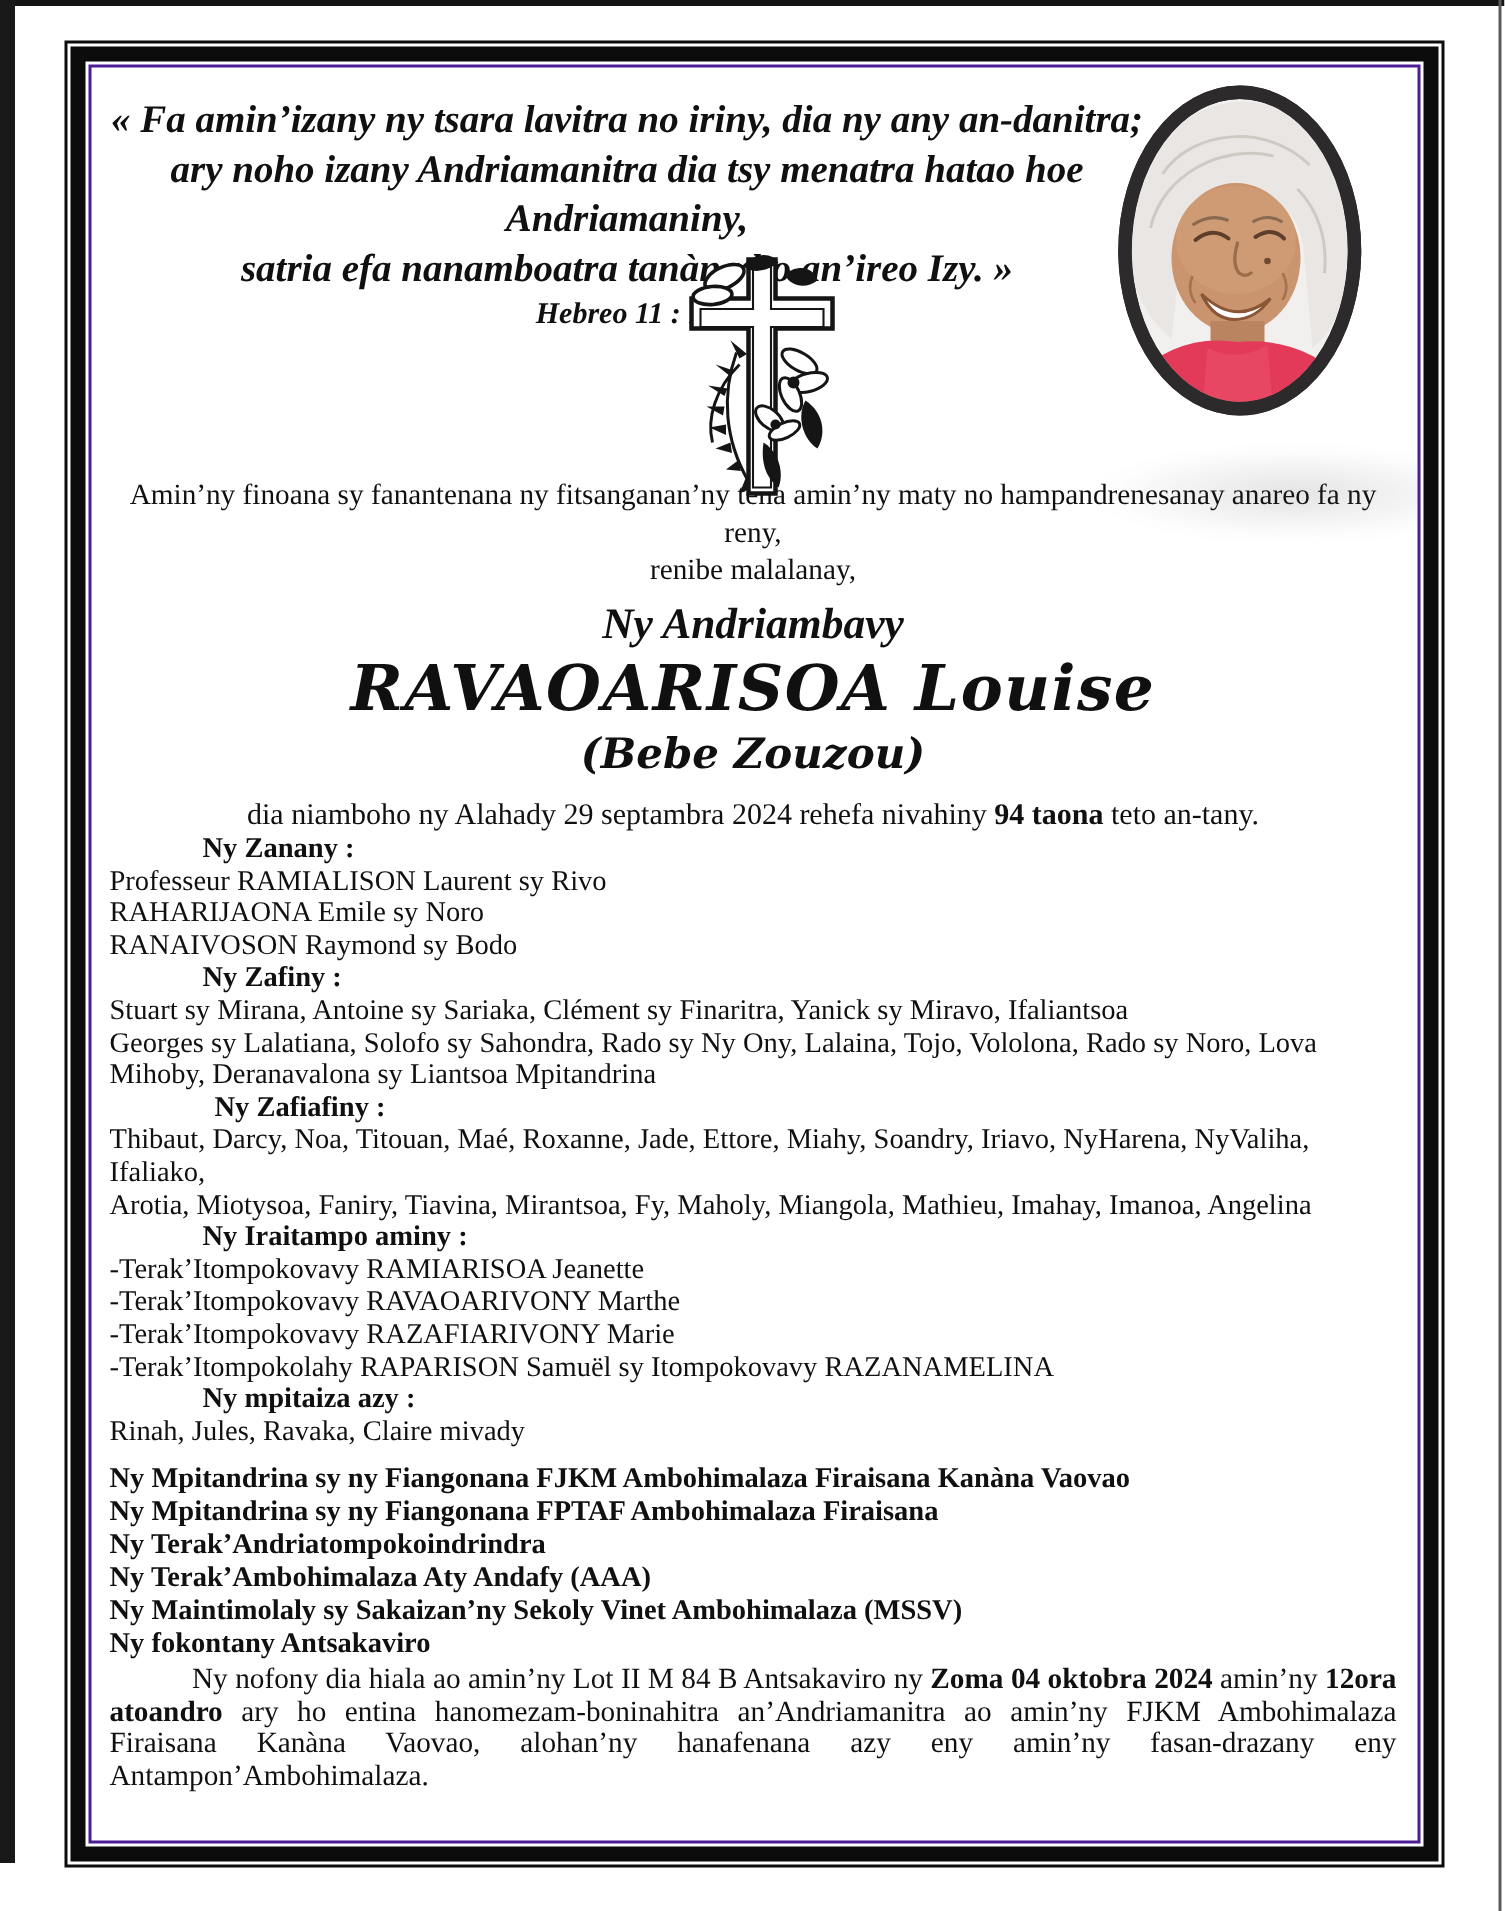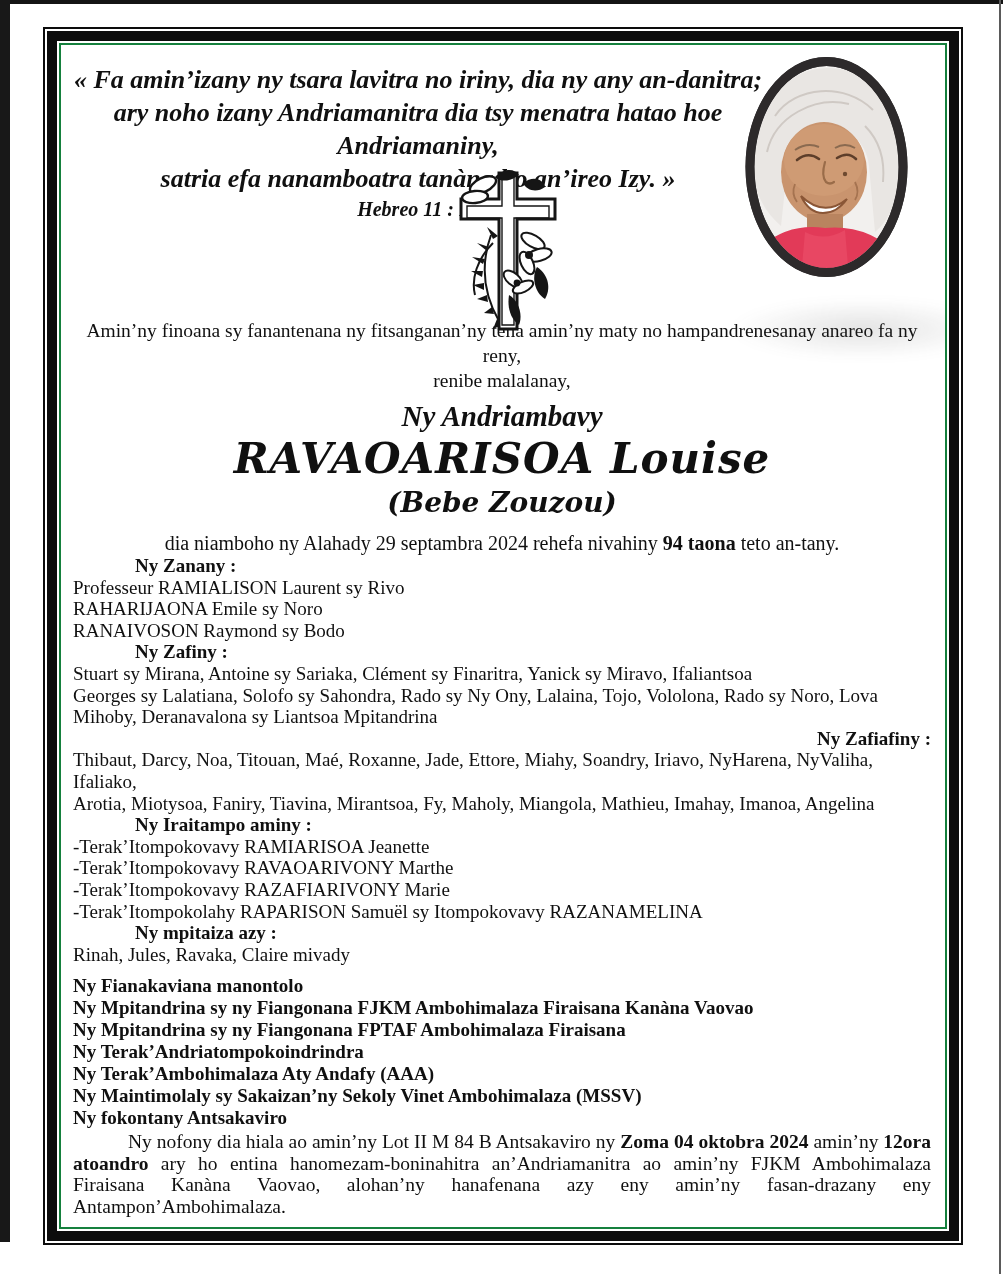--- a/index.html
+++ b/index.html
@@ -9,21 +9,21 @@
   }
   
   .top-edge{position:absolute;top:0;left:0;width:1003px;height:4px;background:#141414;}
   .left-edge{position:absolute;top:0;left:0;width:10px;height:1242px;background:#181818;}
   .right-edge{position:absolute;top:0;left:999px;width:2px;height:1274px;background:#5a5a5a;}
 
   
   .frame{position:absolute;left:43px;top:27px;width:920px;height:1218px;
          border:2px solid #0c0c0c;padding:2px;box-sizing:border-box;background:#fff;}
   .frame-band{width:100%;height:100%;border:10px solid #0c0c0c;padding:2px;box-sizing:border-box;}
-  .frame-inner{width:100%;height:100%;border:2px solid #15803d;box-sizing:border-box;
+  .frame-inner{width:100%;height:100%;border:2px solid #4c1d95;box-sizing:border-box;
                position:relative;overflow:hidden;padding:8px 14px 0 12px;}
 
   .header-area{position:relative;height:265px;}
   .quote{position:absolute;left:0;top:10px;width:690px;text-align:center;
          font-weight:bold;font-style:italic;font-size:26px;line-height:33px;}
   .quote-ref{font-size:20px;line-height:24px;font-weight:bold;font-style:italic;margin-top:2px;}
   .cross-art{position:absolute;left:380px;top:110px;width:110px;height:170px;}
   .portrait{position:absolute;left:672px;top:3px;width:163px;height:222px;}
   .blur-patch{position:absolute;left:655px;top:245px;width:270px;height:62px;
       background:radial-gradient(ellipse at center, rgba(60,60,60,0.14), rgba(60,60,60,0) 70%);
@@ -159,36 +159,35 @@
       <div class="bl bh">Ny Zanany :</div>
       <div class="bl">Professeur RAMIALISON Laurent sy Rivo</div>
       <div class="bl">RAHARIJAONA Emile sy Noro</div>
       <div class="bl">RANAIVOSON Raymond sy Bodo</div>
 
       <div class="bl bh">Ny Zafiny :</div>
       <div class="bl">Stuart sy Mirana, Antoine sy Sariaka, Clément sy Finaritra, Yanick sy Miravo, Ifaliantsoa</div>
       <div class="bl">Georges sy Lalatiana, Solofo sy Sahondra, Rado sy Ny Ony, Lalaina, Tojo, Vololona, Rado sy Noro, Lova</div>
       <div class="bl">Mihoby, Deranavalona sy Liantsoa Mpitandrina</div>
 
-      <div class="bl bh" style="padding-left:70px;text-align:right;">Ny Zafiafiny :</div>
+      <div class="bl bh" style="padding-left:70px;">Ny Zafiafiny :</div>
       <div class="bl">Thibaut, Darcy, Noa, Titouan, Maé, Roxanne, Jade, Ettore, Miahy, Soandry, Iriavo, NyHarena, NyValiha, Ifaliako,</div>
       <div class="bl">Arotia, Miotysoa, Faniry, Tiavina, Mirantsoa, Fy, Maholy, Miangola, Mathieu, Imahay, Imanoa, Angelina</div>
 
       <div class="bl bh">Ny Iraitampo aminy :</div>
       <div class="bl">-Terak’Itompokovavy RAMIARISOA Jeanette</div>
       <div class="bl">-Terak’Itompokovavy RAVAOARIVONY Marthe</div>
       <div class="bl">-Terak’Itompokovavy RAZAFIARIVONY Marie</div>
       <div class="bl">-Terak’Itompokolahy RAPARISON Samuël sy Itompokovavy RAZANAMELINA</div>
 
       <div class="bl bh">Ny mpitaiza azy :</div>
       <div class="bl">Rinah, Jules, Ravaka, Claire mivady</div>
     </div>
 
     <div class="orgs">
-      <div class="bl">Ny Fianakaviana manontolo</div>
       <div class="bl">Ny Mpitandrina sy ny Fiangonana FJKM Ambohimalaza Firaisana Kanàna Vaovao</div>
       <div class="bl">Ny Mpitandrina sy ny Fiangonana FPTAF Ambohimalaza Firaisana</div>
       <div class="bl">Ny Terak’Andriatompokoindrindra</div>
       <div class="bl">Ny Terak’Ambohimalaza Aty Andafy (AAA)</div>
       <div class="bl">Ny Maintimolaly sy Sakaizan’ny Sekoly Vinet Ambohimalaza (MSSV)</div>
       <div class="bl">Ny fokontany Antsakaviro</div>
     </div>
 
     <div class="closing"><span>Ny nofony dia hiala ao amin’ny Lot II M 84 B Antsakaviro ny </span><b>Zoma 04 oktobra 2024</b><span> amin’ny </span><b>12ora atoandro</b><span> ary ho entina hanomezam-boninahitra an’Andriamanitra ao amin’ny FJKM Ambohimalaza Firaisana Kanàna Vaovao, alohan’ny hanafenana azy eny amin’ny fasan-drazany eny Antampon’Ambohimalaza.</span></div>
 

